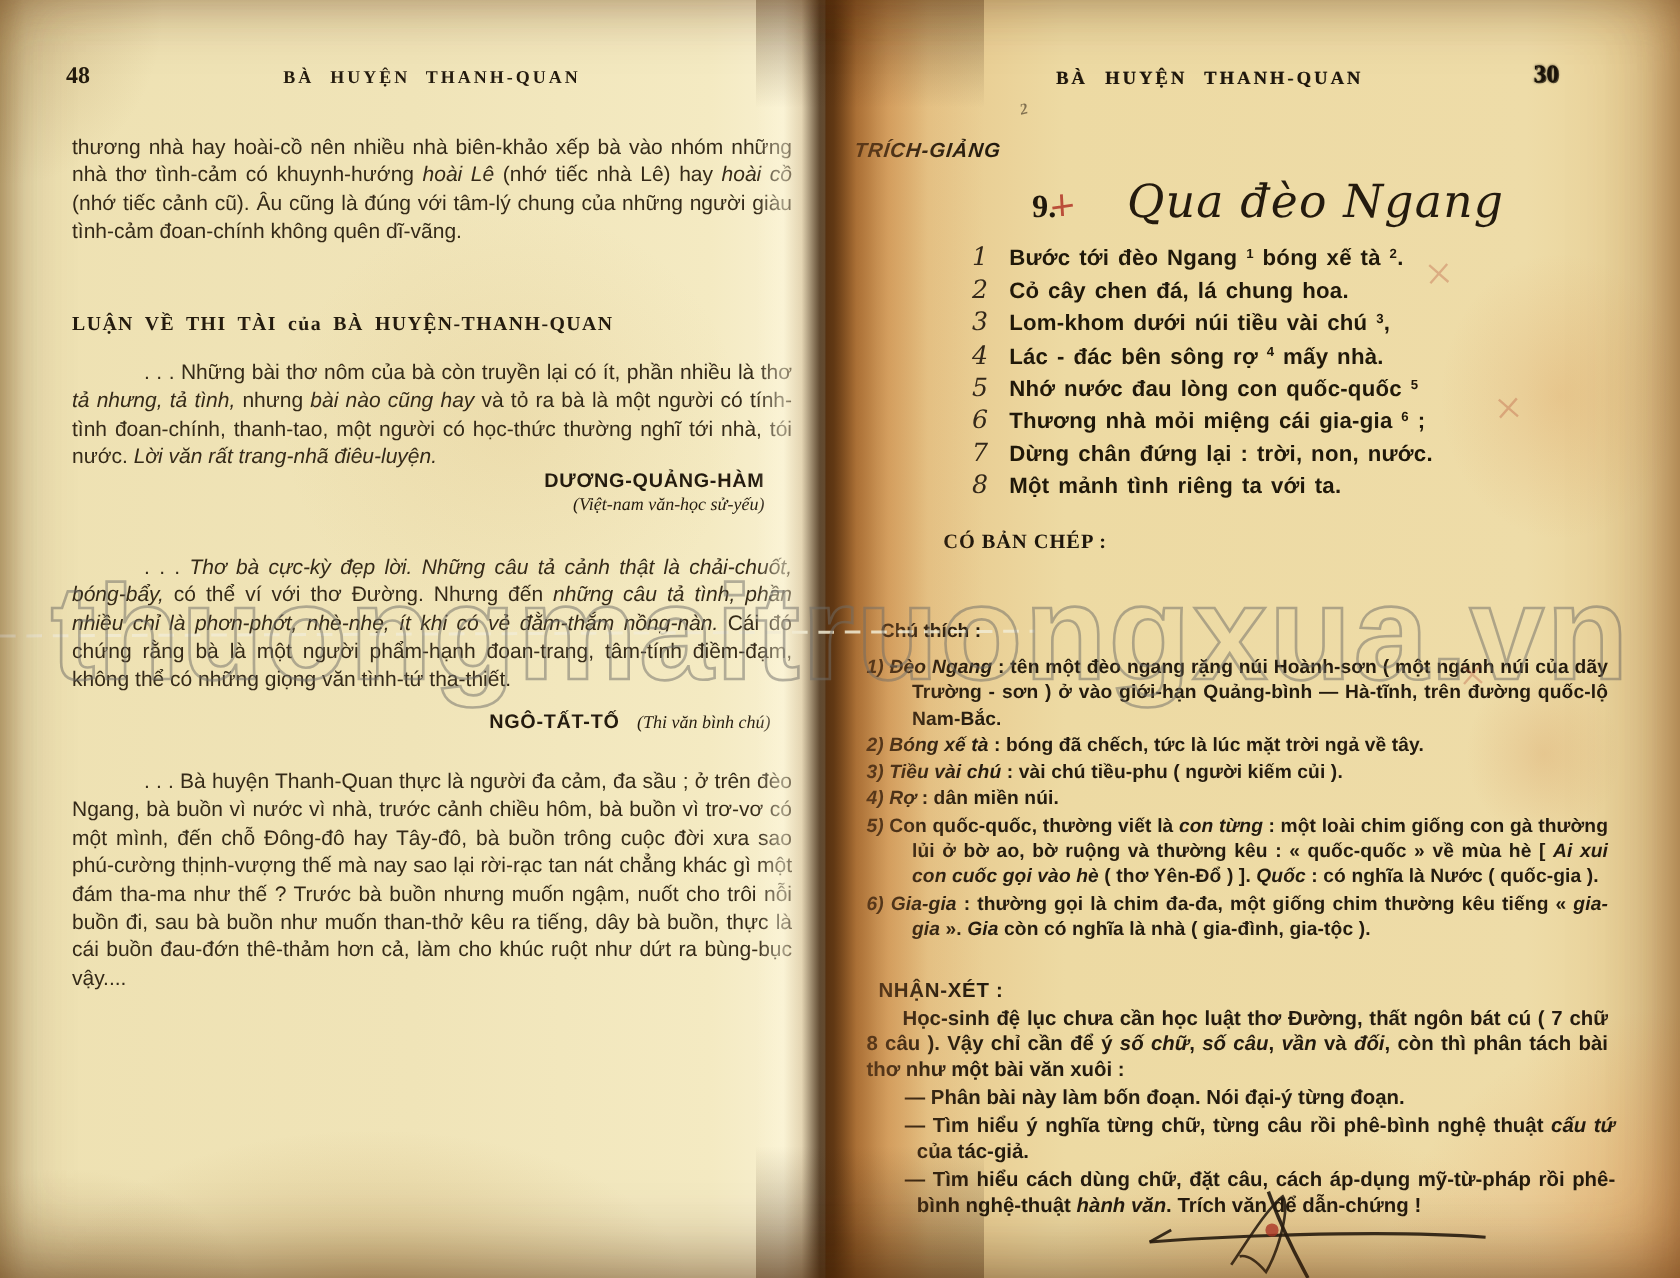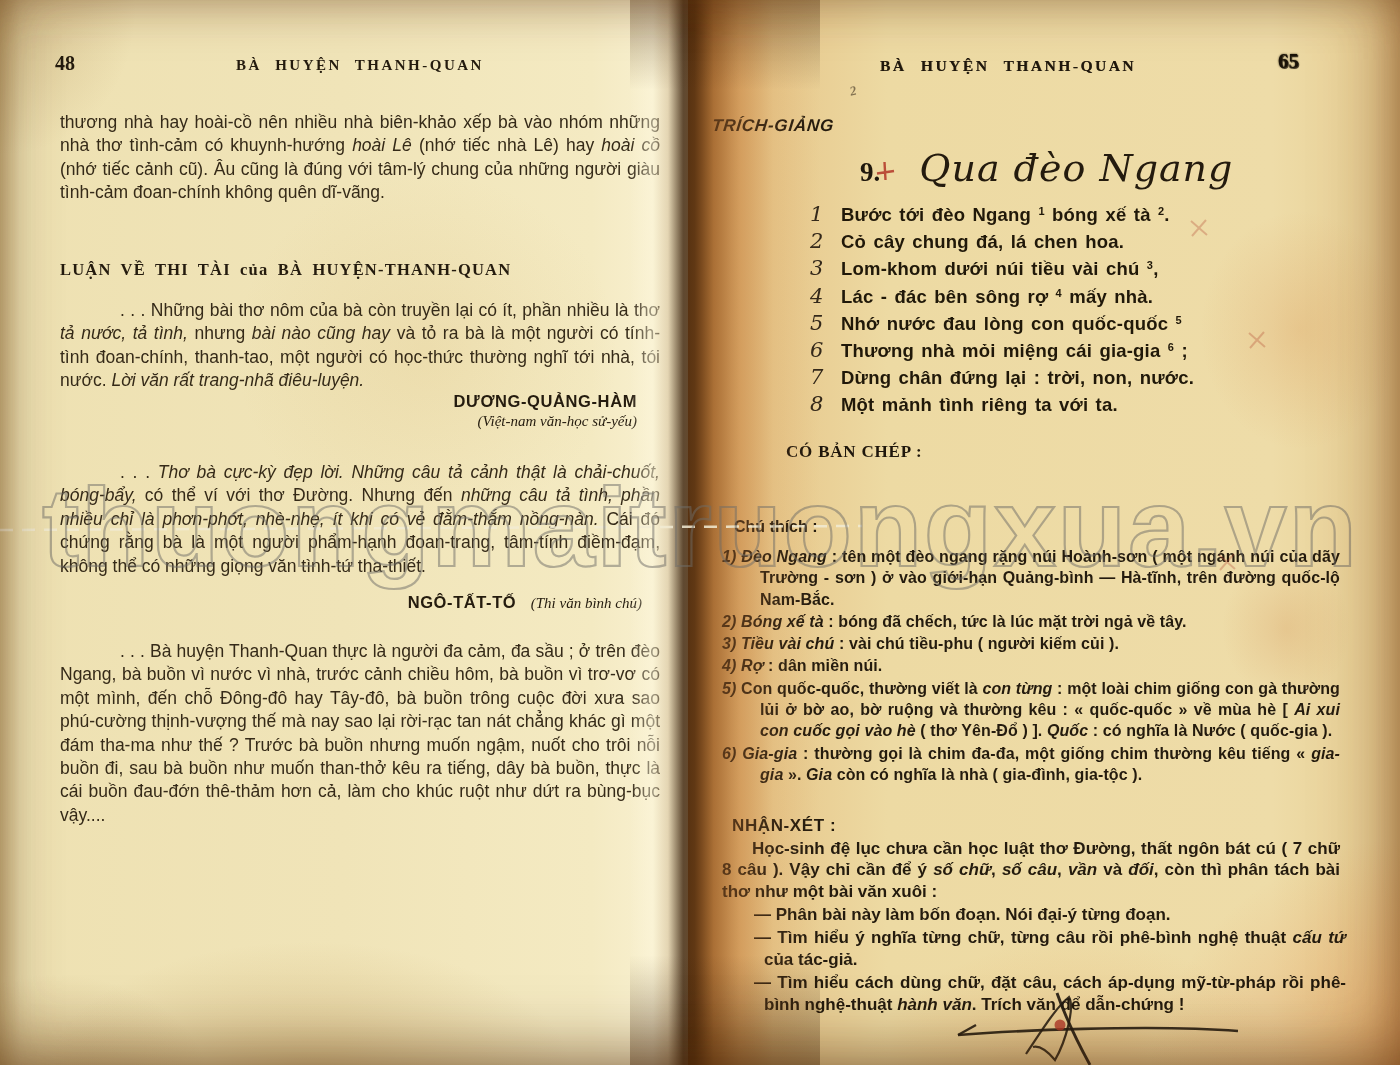--- a/index.html
+++ b/index.html
@@ -80,21 +80,21 @@
     font:700 15.5px "Liberation Serif",serif;letter-spacing:2.5px;word-spacing:8px;color:#1f170c;
     text-shadow:.4px .4px 0 rgba(31,23,12,.6);}
   .rp-pagenum{left:590px;top:49px;font:700 21px "Liberation Serif",serif;color:#1a1308;
     text-shadow:0 0 2px rgba(26,19,8,.9),1px 1px 0 rgba(26,19,8,.7);}
   .rp-smudge{left:162px;top:83px;font:italic 700 13px "Liberation Serif",serif;color:#4a3c28;opacity:.65;transform:rotate(-14deg);}
   .rp-margin-label{left:24px;top:116px;font:italic 700 17px "Liberation Sans",sans-serif;
     letter-spacing:.8px;color:#241b0e;transform:skewX(-6deg);}
   .rp-title{left:172px;top:146px;white-space:nowrap;}
   .rp-title .tnum{font:700 27px "Liberation Serif",serif;color:#1f170c;}
   .red-plus{display:inline-block;vertical-align:-2px;margin-left:-5px;margin-right:4px;}
-  .rp-title .ttitle{font:italic 400 38px "DejaVu Serif",serif;color:#241b0e;margin-left:20px;letter-spacing:1px;}
+  .rp-title .ttitle{font:italic 400 38px "DejaVu Serif",serif;color:#241b0e;margin-left:40px;letter-spacing:1px;}
   .poem{left:122px;top:202px;color:#201809;}
   .poem-line{height:27.2px;white-space:nowrap;font:700 18.5px "Liberation Sans",sans-serif;letter-spacing:.2px;word-spacing:2px;}
   .pnum{display:inline-block;width:31px;font:italic 400 21px "DejaVu Serif",serif;color:#33281a;}
   .rp-var-heading{left:98px;top:442px;font:700 17px "Liberation Serif",serif;letter-spacing:.8px;color:#1f170c;}
   .variants{left:158px;top:469px;color:#1f170c;}
   .variant-line{height:25.5px;font:700 17px "Liberation Serif",serif;word-spacing:3px;white-space:nowrap;}
   .rp-fn-heading{left:46px;top:518px;font:700 16px "Liberation Sans",sans-serif;color:#241b0e;}
   .footnotes{left:34px;top:546px;width:618px;font:700 16px "Liberation Sans",sans-serif;
     line-height:21.3px;text-align:justify;color:#241b0e;letter-spacing:.1px;}
   .fn{padding-left:38px;text-indent:-38px;margin-bottom:1px;}
@@ -117,50 +117,50 @@
 <div class="stage">
 
   <div class="page-left">
     <div class="abs lp-pagenum">48</div>
     <div class="abs lp-header">BÀ HUYỆN THANH-QUAN</div>
 
     <div class="abs lp-body lp-para1">thương nhà hay hoài-cồ nên nhiều nhà biên-khảo xếp bà vào nhóm những nhà thơ tình-cảm có khuynh-hướng <i>hoài Lê</i> (nhớ tiếc nhà Lê) hay <i>hoài cồ</i> (nhớ tiếc cảnh cũ).  Âu cũng là đúng  với tâm-lý chung của những người giàu tình-cảm đoan-chính không quên dĩ-vãng.</div>
 
     <div class="abs lp-heading">LUẬN VỀ THI TÀI của BÀ HUYỆN-THANH-QUAN</div>
 
-    <div class="abs lp-body lp-quote lp-quote1">. . . Những bài thơ nôm của bà còn truyền lại có ít, phần nhiều là thơ <i>tả nước, tả tình,</i> nhưng <i>bài nào cũng hay</i> và tỏ ra bà là một người có tính-tình đoan-chính, thanh-tao, một người có học-thức thường nghĩ tới nhà, tói nước. <i>Lời văn rất trang-nhã điêu-luyện.</i></div>
+    <div class="abs lp-body lp-quote lp-quote1">. . . Những bài thơ nôm của bà còn truyền lại có ít, phần nhiều là thơ <i>tả nhưng, tả tình,</i> nhưng <i>bài nào cũng hay</i> và tỏ ra bà là một người có tính-tình đoan-chính, thanh-tao, một người có học-thức thường nghĩ tới nhà, tói nước. <i>Lời văn rất trang-nhã điêu-luyện.</i></div>
     <div class="abs lp-attr lp-attr1">
       <div class="attr-name">DƯƠNG-QUẢNG-HÀM</div>
       <div class="attr-source">(Việt-nam văn-học sử-yếu)</div>
     </div>
 
     <div class="abs lp-body lp-quote lp-quote2">. . . <i>Thơ bà cực-kỳ đẹp lời. Những câu tả cảnh thật là chải-chuốt, bóng-bẩy,</i> có thể ví với thơ Đường.  Nhưng đến <i>những câu tả tình, phần nhiều chỉ là phơn-phớt, nhè-nhẹ, ít khi có vẻ đằm-thắm nồng-nàn.</i> Cái đó chứng rằng bà là một người phẩm-hạnh đoan-trang, tâm-tính điềm-đạm, không thể có những giọng văn tình-tứ tha-thiết.</div>
     <div class="abs lp-attr lp-attr2">
       <span class="attr-name">NGÔ-TẤT-TỐ</span>
       <span class="attr-source">(Thi văn bình chú)</span>
     </div>
 
     <div class="abs lp-body lp-quote lp-quote3">. . . Bà huyện Thanh-Quan thực là người đa cảm, đa sầu ; ở trên đèo Ngang, bà buồn vì nước vì nhà, trước cảnh chiều hôm, bà buồn vì trơ-vơ có một mình, đến chỗ Đông-đô hay Tây-đô, bà buồn trông cuộc đời xưa sao phú-cường thịnh-vượng thế mà nay sao lại rời-rạc tan nát chẳng khác gì một đám tha-ma như thế ? Trước bà buồn nhưng muốn ngậm, nuốt cho trôi nỗi buồn đi, sau bà buồn như muốn than-thở kêu ra tiếng, dây bà buồn, thực là cái buồn đau-đớn thê-thảm hơn cả, làm cho khúc ruột như dứt ra bùng-bục vậy....</div>
   </div>
 
   <div class="page-right">
     <div class="abs rp-header">BÀ HUYỆN THANH-QUAN</div>
-    <div class="abs rp-pagenum">65</div>
+    <div class="abs rp-pagenum">30</div>
     <div class="abs rp-smudge">2</div>
     <div class="abs rp-margin-label">TRÍCH-GIẢNG</div>
 
     <div class="abs rp-title">
       <span class="tnum">9.</span><svg class="red-plus" width="20" height="24" viewBox="0 0 20 24">
           <path d="M9.5,3 L10.5,21 M2,14.5 L19,12" stroke="#b23527" stroke-width="2.4" fill="none" opacity="0.85"></path>
         </svg><span class="ttitle">Qua đèo Ngang</span>
     </div>
 
     <div class="abs poem">
         <div class="poem-line"><span class="pnum">1</span><span class="ptext">Bước tới đèo Ngang <sup>1</sup> bóng xế tà <sup>2</sup>.</span></div>
-        <div class="poem-line"><span class="pnum">2</span><span class="ptext">Cỏ cây chung đá,  lá chen hoa.</span></div>
+        <div class="poem-line"><span class="pnum">2</span><span class="ptext">Cỏ cây chen đá,  lá chung hoa.</span></div>
         <div class="poem-line"><span class="pnum">3</span><span class="ptext">Lom-khom dưới núi  tiều vài chú <sup>3</sup>,</span></div>
         <div class="poem-line"><span class="pnum">4</span><span class="ptext">Lác - đác  bên sông  rợ <sup>4</sup> mấy nhà.</span></div>
         <div class="poem-line"><span class="pnum">5</span><span class="ptext">Nhớ   nước đau lòng  con  quốc-quốc <sup>5</sup></span></div>
         <div class="poem-line"><span class="pnum">6</span><span class="ptext">Thương nhà mỏi miệng cái gia-gia <sup>6</sup> ;</span></div>
         <div class="poem-line"><span class="pnum">7</span><span class="ptext">Dừng chân đứng lại :  trời,  non,  nước.</span></div>
         <div class="poem-line"><span class="pnum">8</span><span class="ptext">Một  mảnh  tình riêng  ta  với  ta.</span></div>
       </div>
 
     <div class="abs rp-var-heading">CÓ BẢN CHÉP :</div>
     <div class="abs variants">

